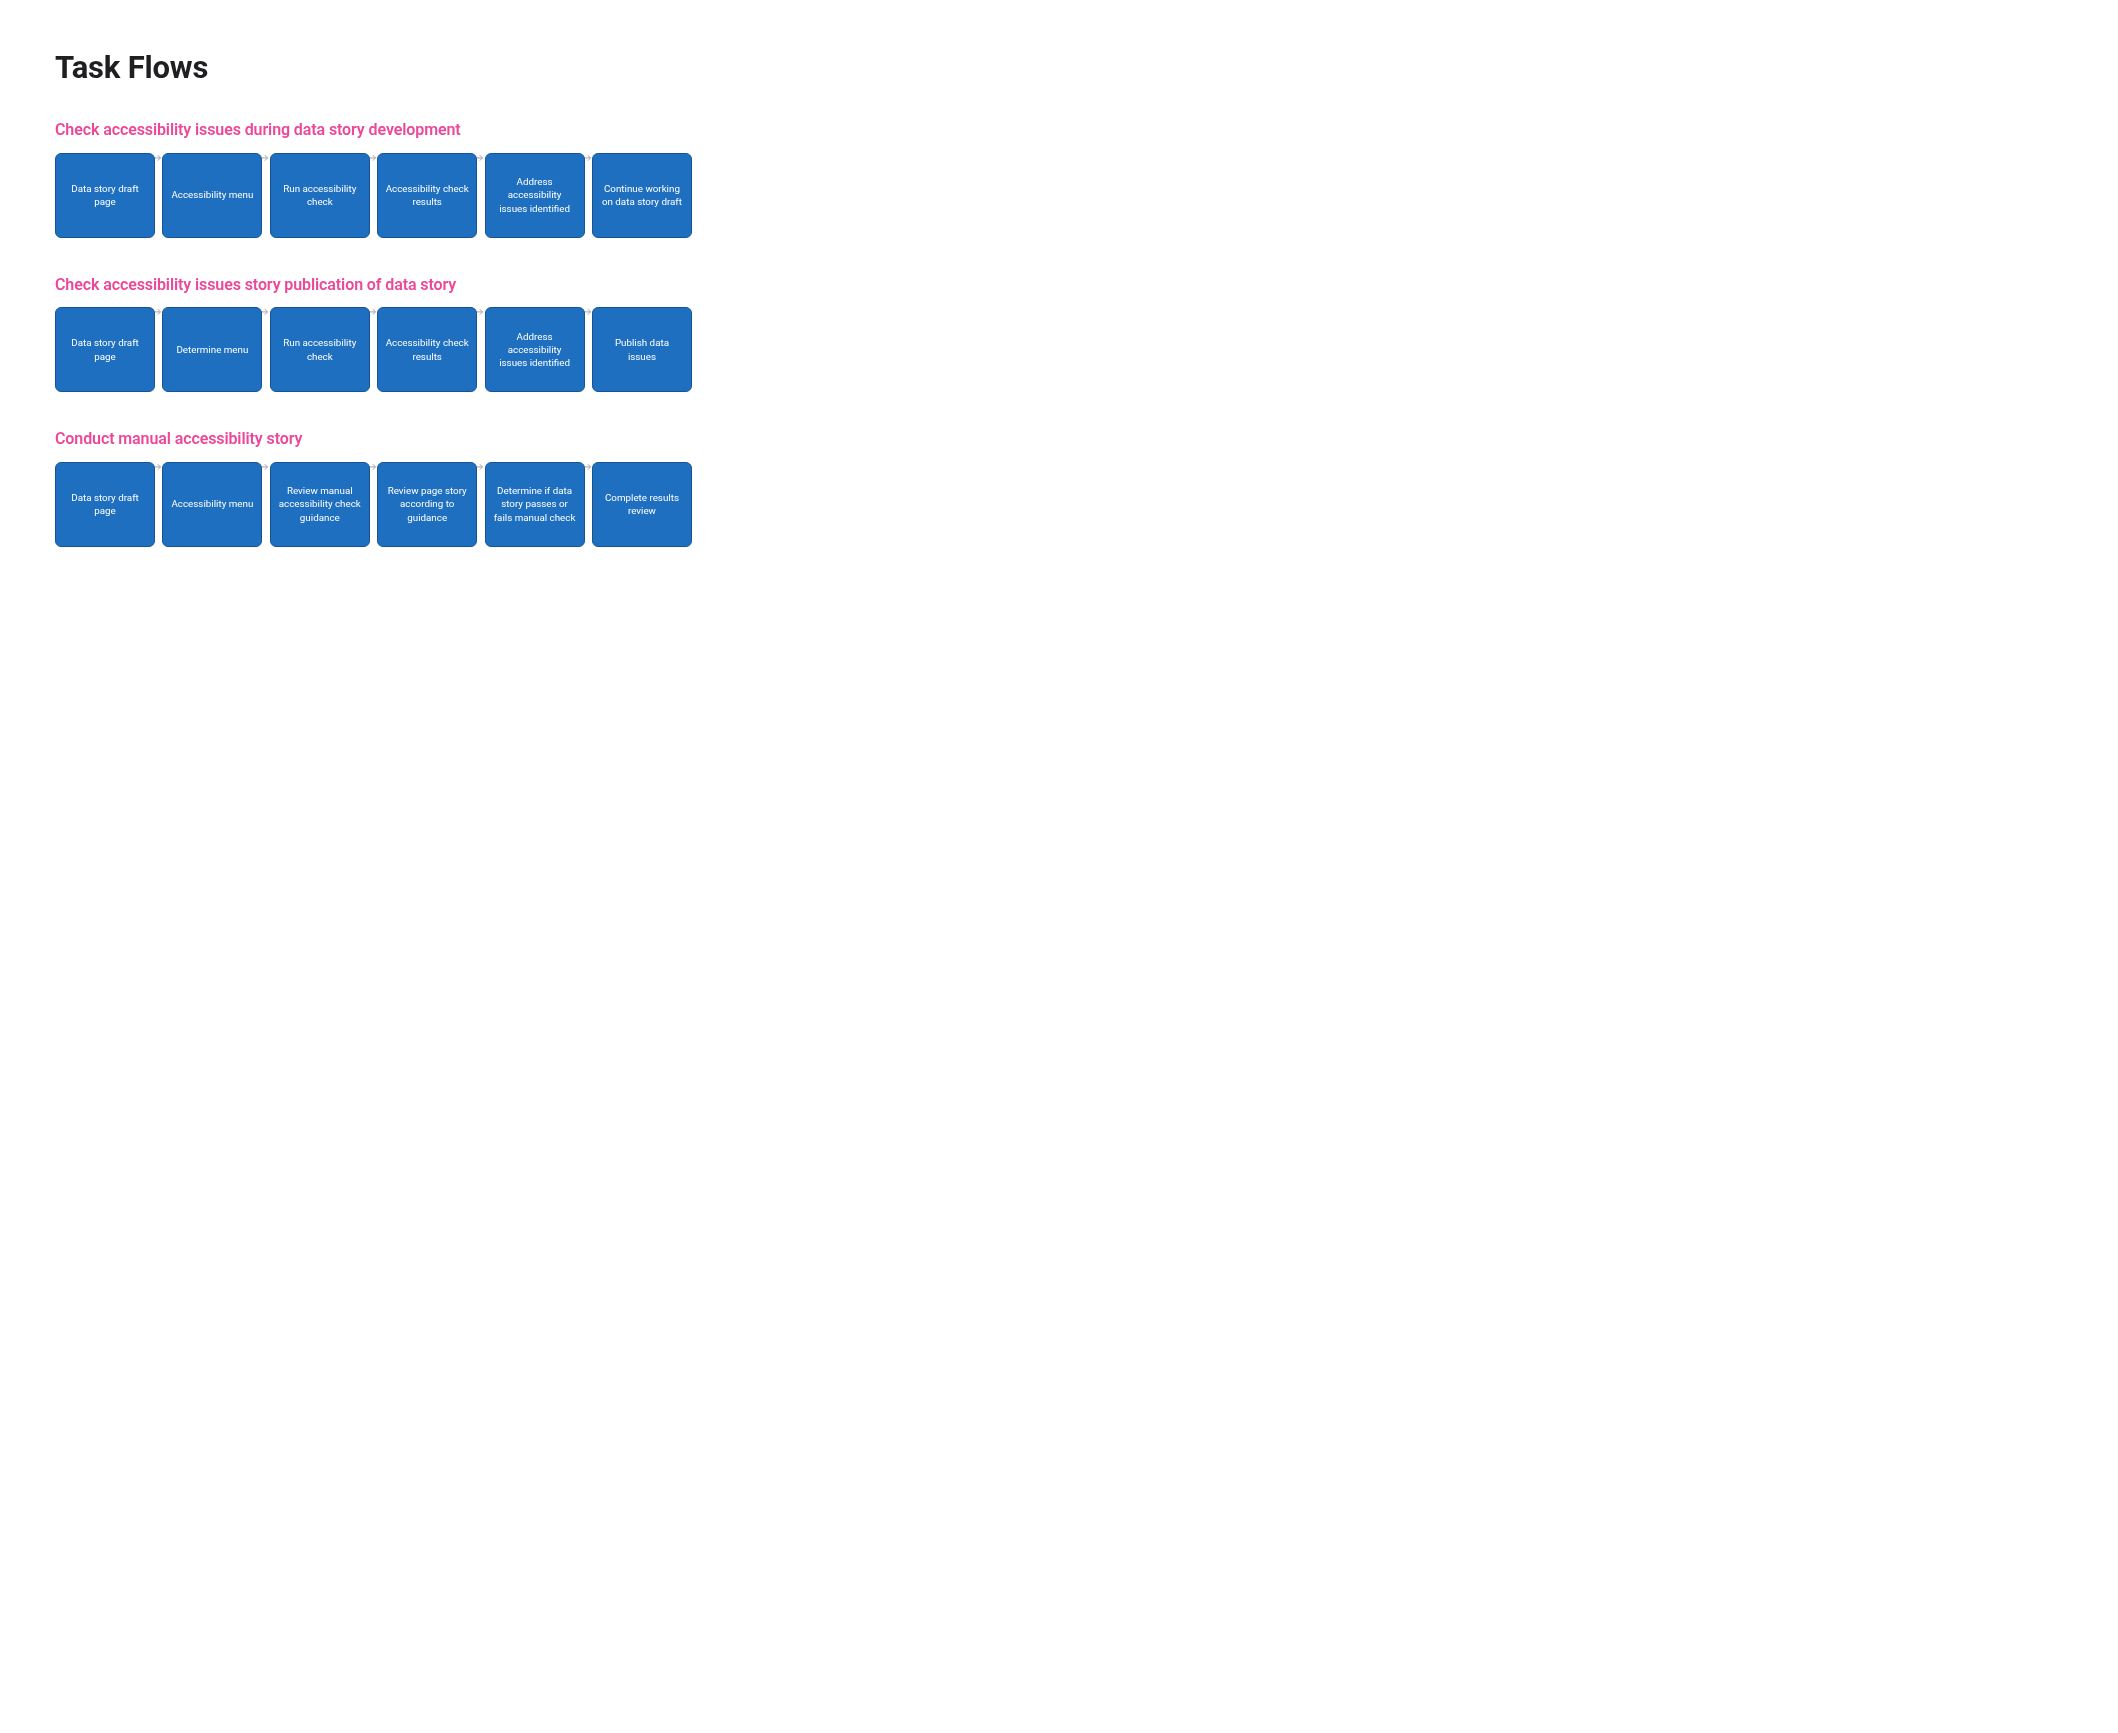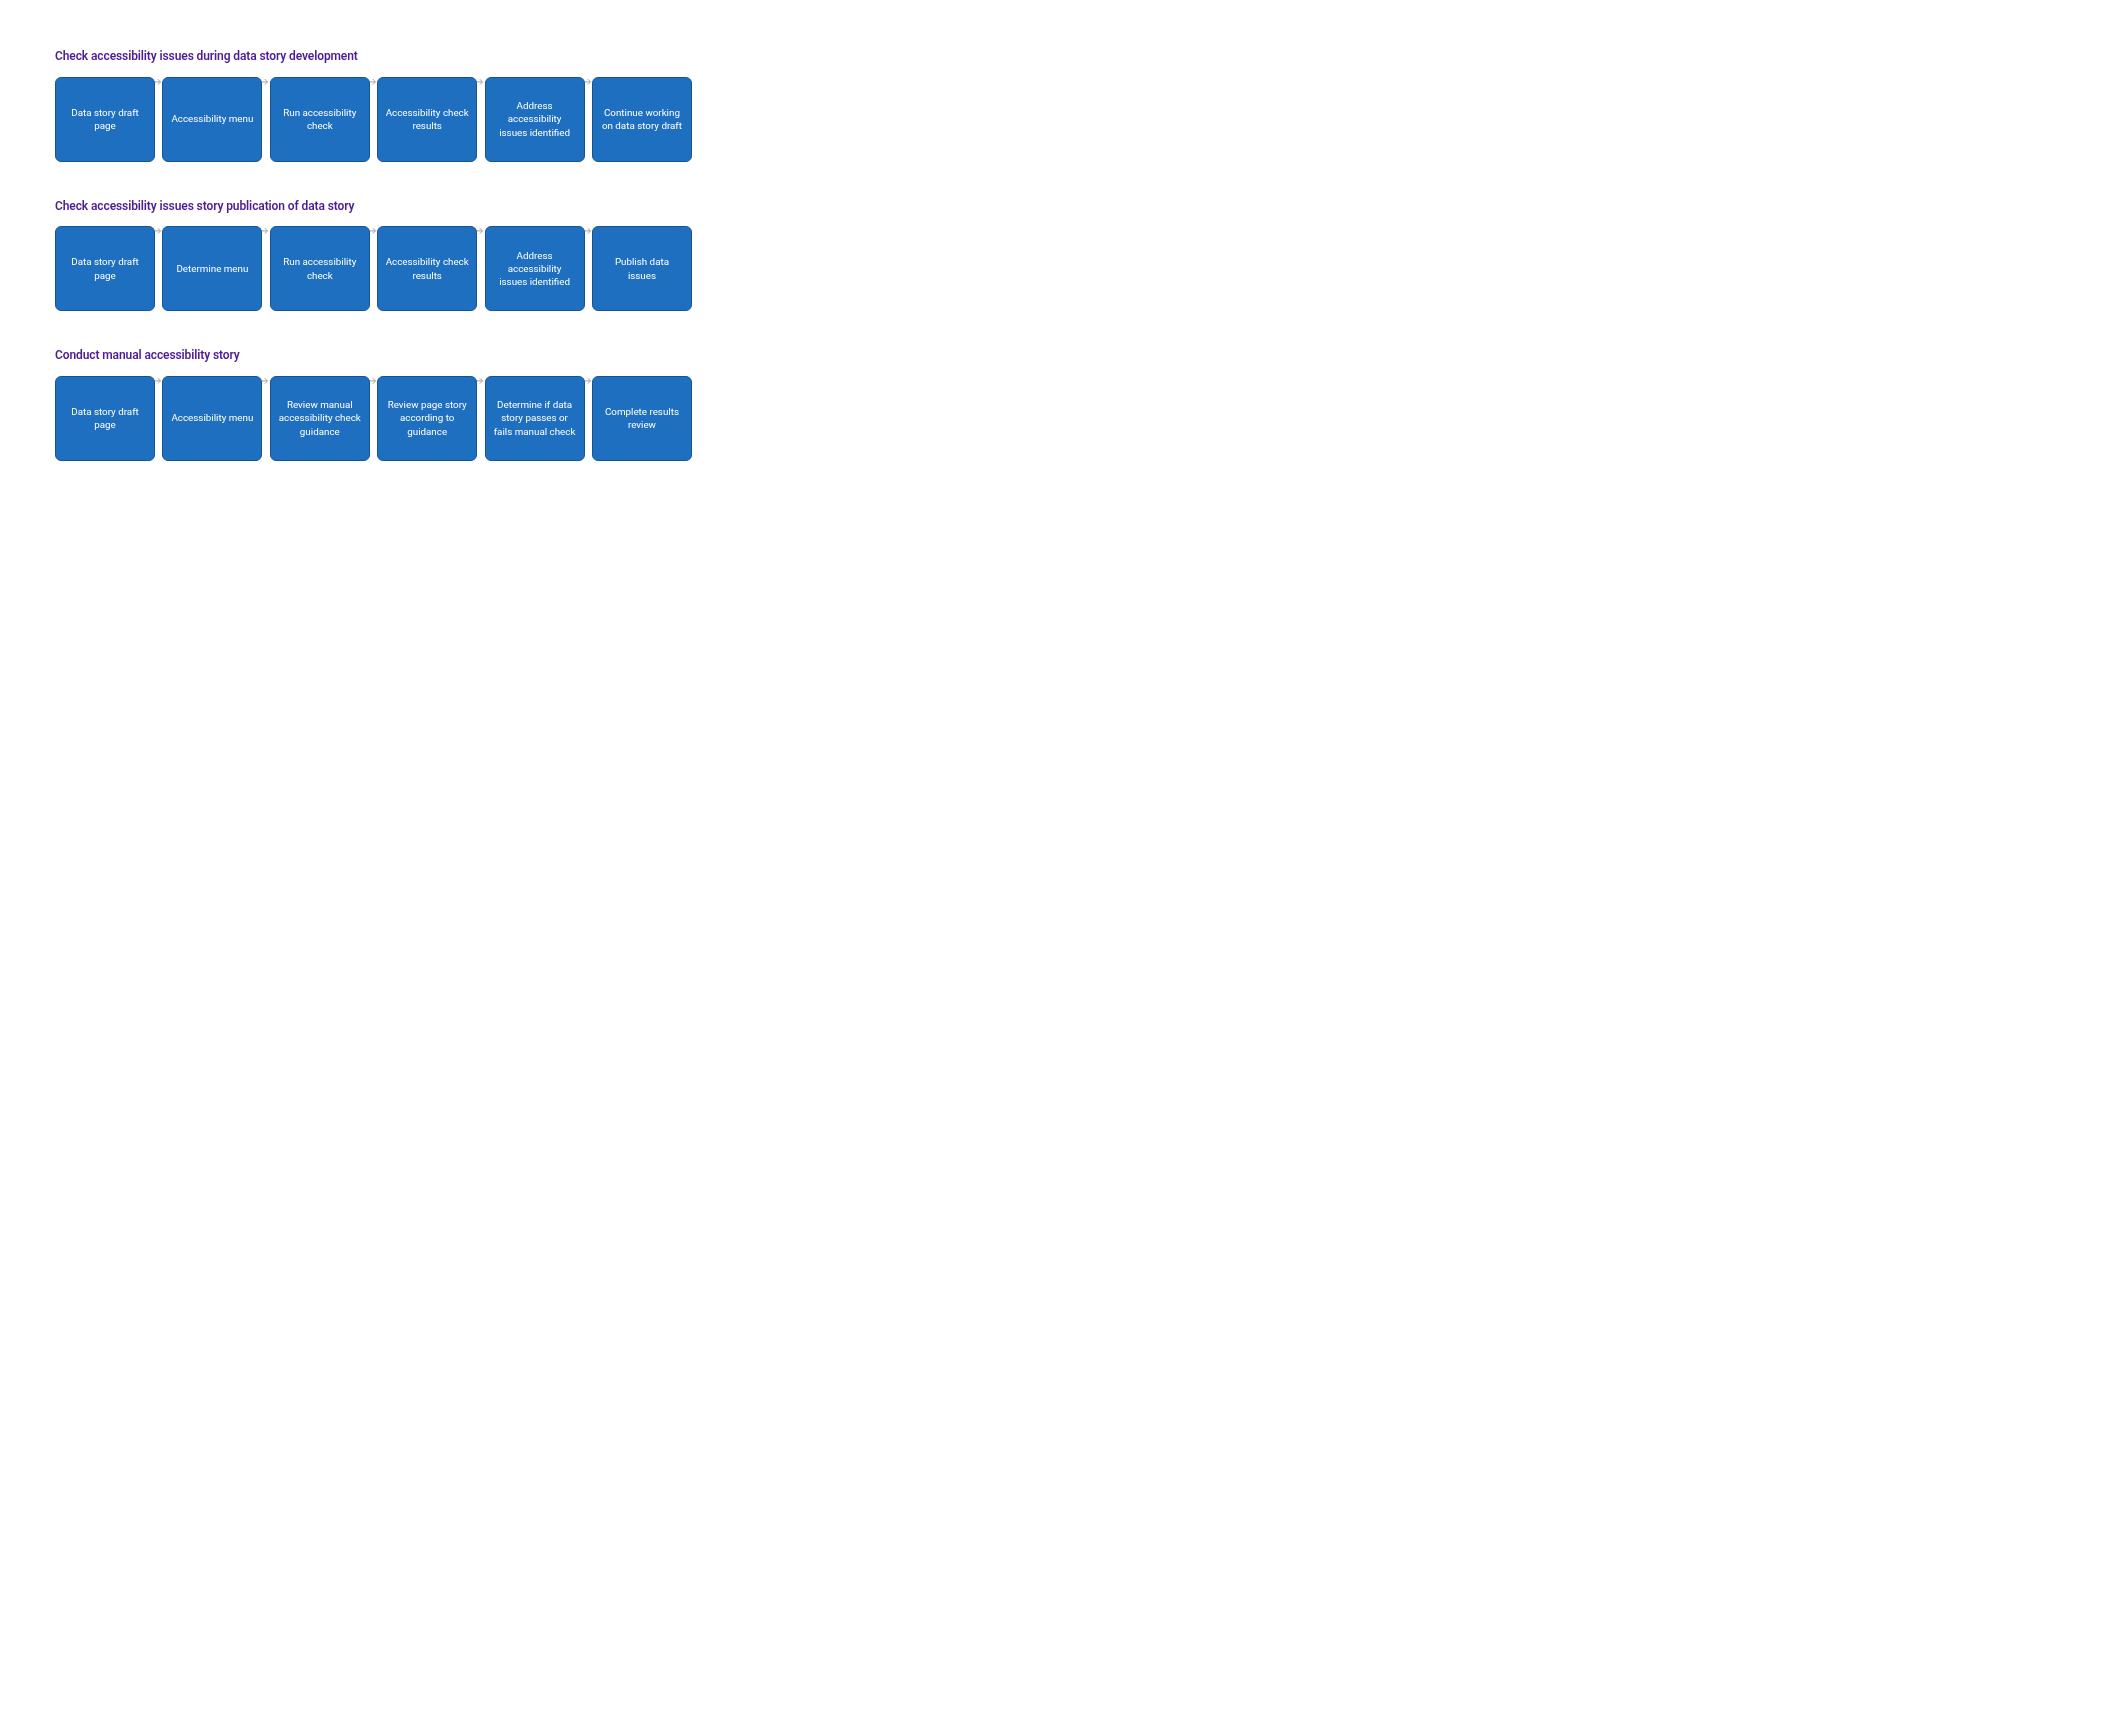--- a/index.html
+++ b/index.html
@@ -16,23 +16,23 @@
     font-size: 31px;
     font-weight: 700;
     color: #1f1f22;
     margin-bottom: 34px;
     letter-spacing: -0.2px;
   }
   .flow-section {
     margin-bottom: 37px;
   }
   .flow-title {
-    font-size: 12px;
+    font-size: 16px;
     font-weight: 600;
-    color: #4c1d95;
+    color: #ec4899;
     margin-bottom: 13.5px;
     letter-spacing: -0.1px;
   }
   .flow-row {
     display: flex;
     align-items: flex-start;
   }
   .step-box {
     width: 100px;
     height: 85px;
@@ -70,20 +70,21 @@
     fill: none;
     stroke-linecap: round;
     stroke-linejoin: round;
   }
 </style>
 </head>
 <body>
 
 <div class="page">
 
+  <h1 class="page-title">Task Flows</h1>
 
   <div class="flow-section">
     <h2 class="flow-title">Check accessibility issues during data story development</h2>
     <div class="flow-row">
       <div class="step-box">
           <span class="step-text">Data story draft page</span>
         </div>
       <div class="arrow-gap">
           <svg viewBox="0 0 12 16">
             <path d="M0 8 H8 M5 4 L9 8 L5 12"></path>

